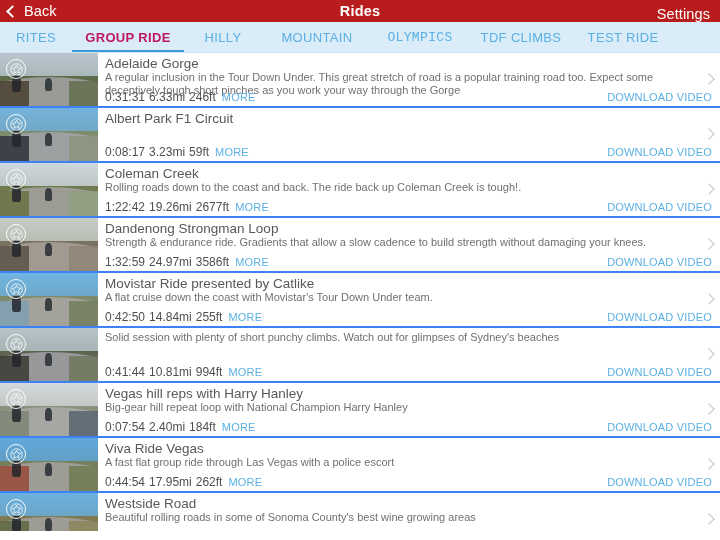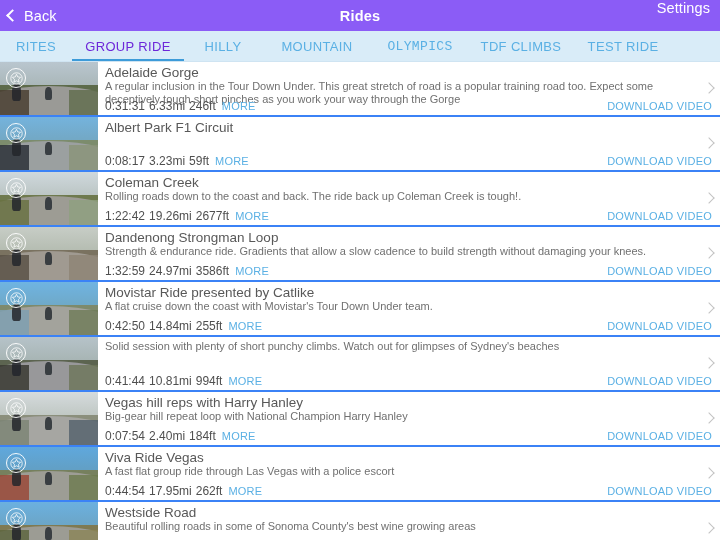--- a/index.html
+++ b/index.html
@@ -8,24 +8,24 @@
     overflow: hidden;
     background: #ffffff;
     font-family: "Liberation Sans", sans-serif;
     -webkit-font-smoothing: antialiased;
   }
 
   #app { width: 720px; height: 540px; position: relative; overflow: hidden; }
 
   
   .navbar {
-    height: 31px;
-    background: #8b5cf6;
+    height: 22px;
+    background: #b91c1c;
     display: flex;
-    align-items: flex-start;
+    align-items: flex-end;
     position: relative;
     flex: 0 0 auto;
   }
   .nav-back {
     display: flex; align-items: center;
     padding-left: 8px;
     color: #ffffff;
     cursor: pointer;
     height: 100%;
   }
@@ -65,21 +65,21 @@
   .tab {
     display: flex; align-items: center; justify-content: center;
     font-size: 13px;
     color: #5ab0e4;
     letter-spacing: .35px;
     white-space: nowrap;
     cursor: pointer;
     position: relative;
     flex: 0 0 auto;
   }
-  .tab.selected { color: #6d28d9; }
+  .tab.selected { color: #be185d; font-weight: bold; }
   .tab.selected::after {
     content: "";
     position: absolute;
     left: 0; right: 0; bottom: 0;
     height: 2.5px;
     background: #3d9bd9;
   }
 
   
   .list {

